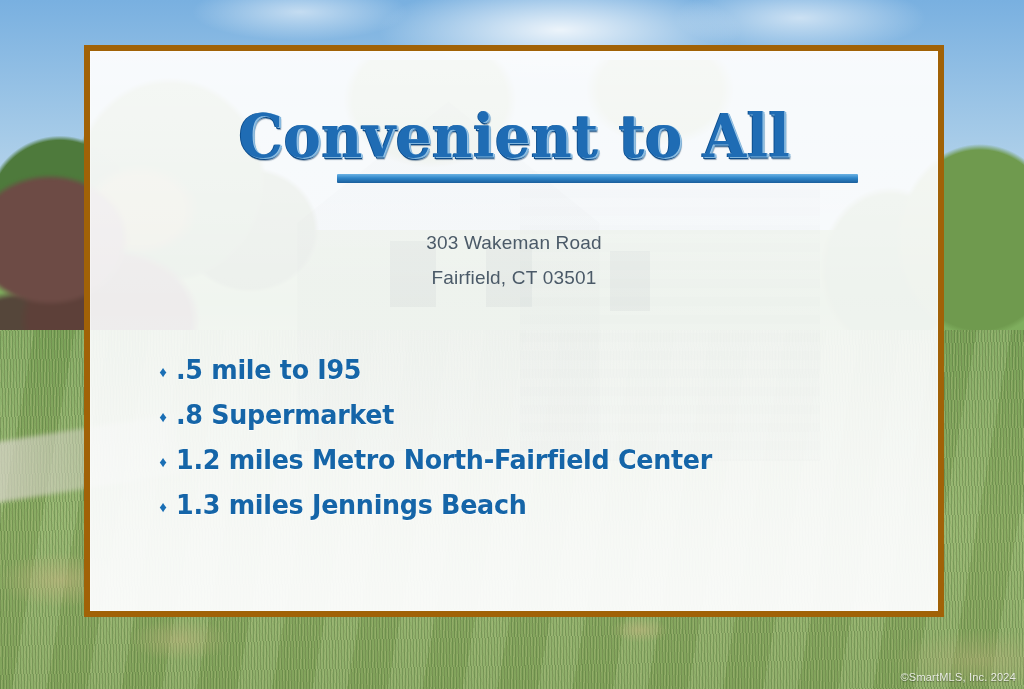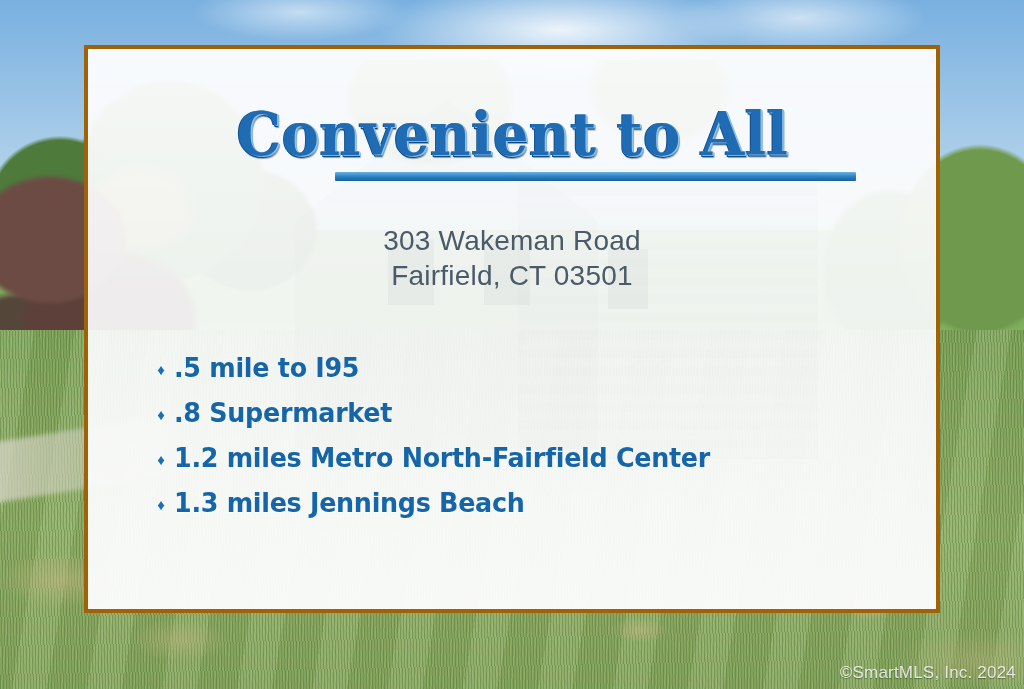--- a/index.html
+++ b/index.html
@@ -93,21 +93,21 @@
   .walkway{
     position:absolute;left:-30px;top:430px;width:210px;height:60px;
     background:linear-gradient(100deg, rgba(214,212,198,.85), rgba(196,196,180,.25));
     transform:rotate(-9deg);
     filter:blur(2px);
   }
 
   
   .panel{
     position:absolute;left:84px;top:45px;width:848px;height:560px;
-    border:4px solid #a16207;
+    border:6px solid #a16207;
     background:rgba(250,251,252,.90);
     box-shadow:0 0 0 1px rgba(255,255,255,.35) inset;
     overflow:hidden;
   }
   
   .ghost-house{
     position:absolute;left:110px;top:20px;width:540px;height:380px;
     opacity:.085;
     background:
       linear-gradient(#c9ccd0 0%, #c9ccd0 100%);
@@ -150,21 +150,21 @@
   .title-underline{
     position:absolute;left:247px;top:123px;width:521px;height:9px;
     background:linear-gradient(180deg,#6cb3e4 0%, #2f86c9 45%, #1b5f9c 100%);
     border-radius:1px;
   }
 
   
   .address{
     position:absolute;left:0;right:0;top:174px;text-align:center;
     color:#4b5a68;
-    font-size:28px;
+    font-size:19px;
     line-height:35px;
     letter-spacing:.2px;
   }
 
   
   .bullets{
     position:absolute;left:60px;top:296px;
   }
   .bullet-row{
     display:flex;align-items:center;
@@ -186,21 +186,21 @@
     letter-spacing:-.3px;
     transform:scaleX(.94);
     transform-origin:left center;
     text-shadow:0 1px 0 rgba(255,255,255,.7);
   }
 
   
   .watermark{
     position:absolute;right:8px;bottom:6px;
     color:rgba(255,255,255,.82);
-    font-size:17px;
+    font-size:11px;
     letter-spacing:.2px;
     text-shadow:0 1px 1px rgba(0,0,0,.35);
     white-space:nowrap;
   }
 </style>
 </head>
 <body>
 
 <div class="stage">
 

